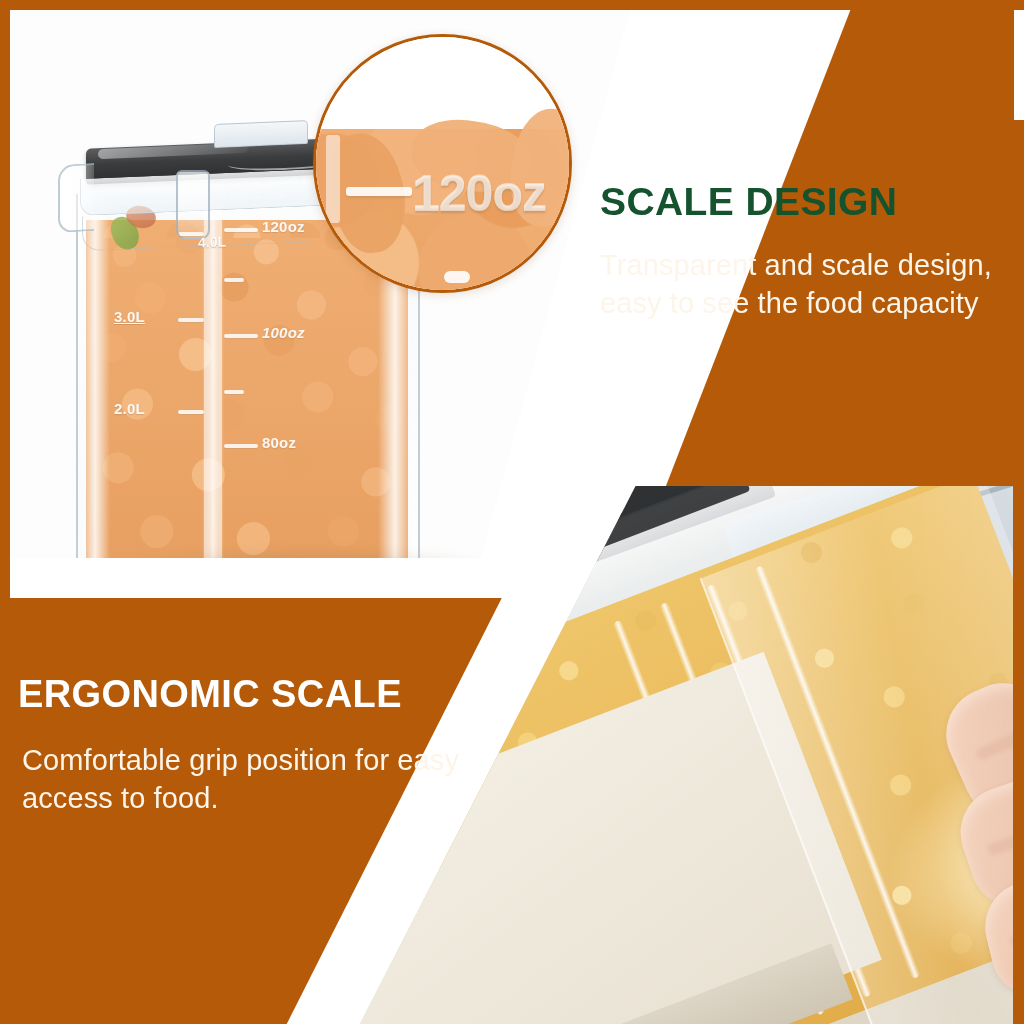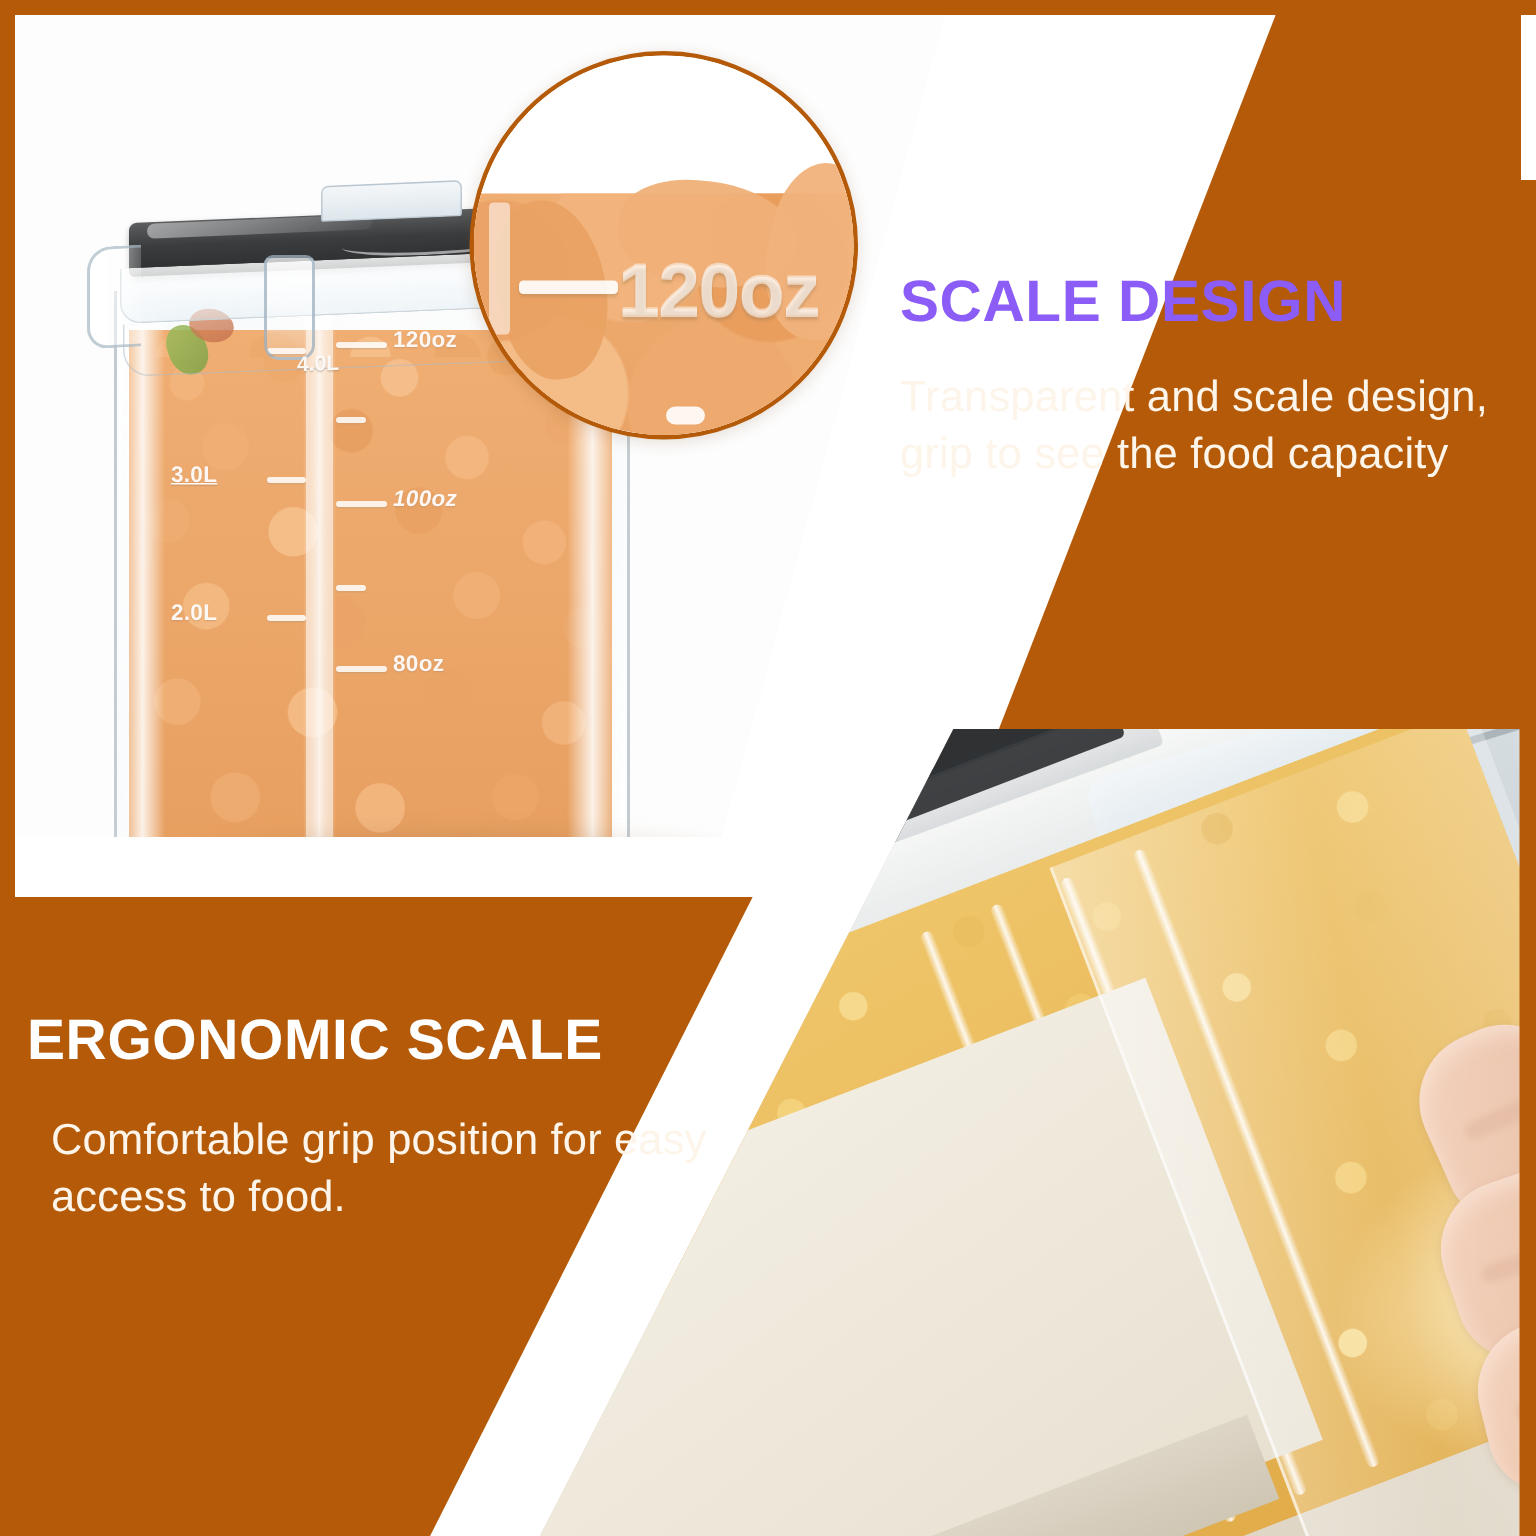--- a/index.html
+++ b/index.html
@@ -194,37 +194,37 @@
     background:#b45a08;z-index:8;
     clip-path: polygon(34.5% 100%, 71.5% 0%, 100% 0%, 100% 100%);
   }
   .panel-orange-top-notch{
     position:absolute;left:440px;top:10px;width:574px;height:120px;z-index:9;
     background:#b45a08;
     clip-path: polygon(71.5% 0%, 77% 0%, 100% 0%, 100% 100%, 80.4% 100%);
   }
   .block-scale{position:absolute;left:600px;top:182px;width:400px;z-index:14;}
   .h-title{
-    color:#8b5cf6;font-size:39px;font-weight:700;letter-spacing:.4px;line-height:1.05;margin:0 0 24px 0;
+    color:#14532d;font-size:39px;font-weight:700;letter-spacing:.4px;line-height:1.05;margin:0 0 24px 0;
   }
   .h-body{
     color:#fdf5ea;font-size:29px;font-weight:400;line-height:1.30;margin:0;letter-spacing:.1px;
   }
 
   
   .panel-orange-bottom{
     position:absolute;left:0;top:598px;width:1024px;height:426px;background:#b45a08;z-index:6;
     clip-path: polygon(0 0, 49% 0, 28% 100%, 0 100%);
   }
   .block-grip{position:absolute;left:18px;top:675px;width:480px;z-index:14;}
   .h-title2{
     color:#ffffff;font-size:38px;font-weight:700;letter-spacing:.4px;line-height:1.05;margin:0 0 26px 0;
   }
   .h-body2{
-    color:#fdf5ea;font-size:29px;font-weight:400;line-height:1.32;margin:16px;letter-spacing:.1px;
+    color:#fdf5ea;font-size:29px;font-weight:400;line-height:1.32;margin:4px;letter-spacing:.1px;
   }
 
   
   .panel-photo-bottom{
     position:absolute;left:360px;top:486px;width:664px;height:538px;z-index:10;overflow:hidden;
     clip-path: polygon(41.5% 0%, 100% 0%, 100% 100%, 0% 100%);
     background:#e9dfcf;
   }
   .ph-scene{position:absolute;inset:0;background:linear-gradient(160deg,#ece4d8 0%,#e4dccd 40%,#ded5c4 100%);}
   .ph-counter{
@@ -414,21 +414,21 @@
       <div class="mag-text">120oz</div>
       <div class="mag-dot"></div>
     </div>
   </div>
 
   <div class="panel-orange-top"></div>
   <div class="panel-orange-top-notch"></div>
 
   <div class="block-scale">
     <h2 class="h-title">SCALE DESIGN</h2>
-    <p class="h-body">Transparent and scale design, grip to see the food capacity</p>
+    <p class="h-body">Transparent and scale design, easy to see the food capacity</p>
   </div>
 
   <div class="panel-orange-bottom"></div>
 
   <div class="block-grip">
     <h2 class="h-title2">ERGONOMIC SCALE</h2>
     <p class="h-body2">Comfortable grip position for easy access to food.</p>
   </div>
 
   <div class="panel-photo-bottom">

